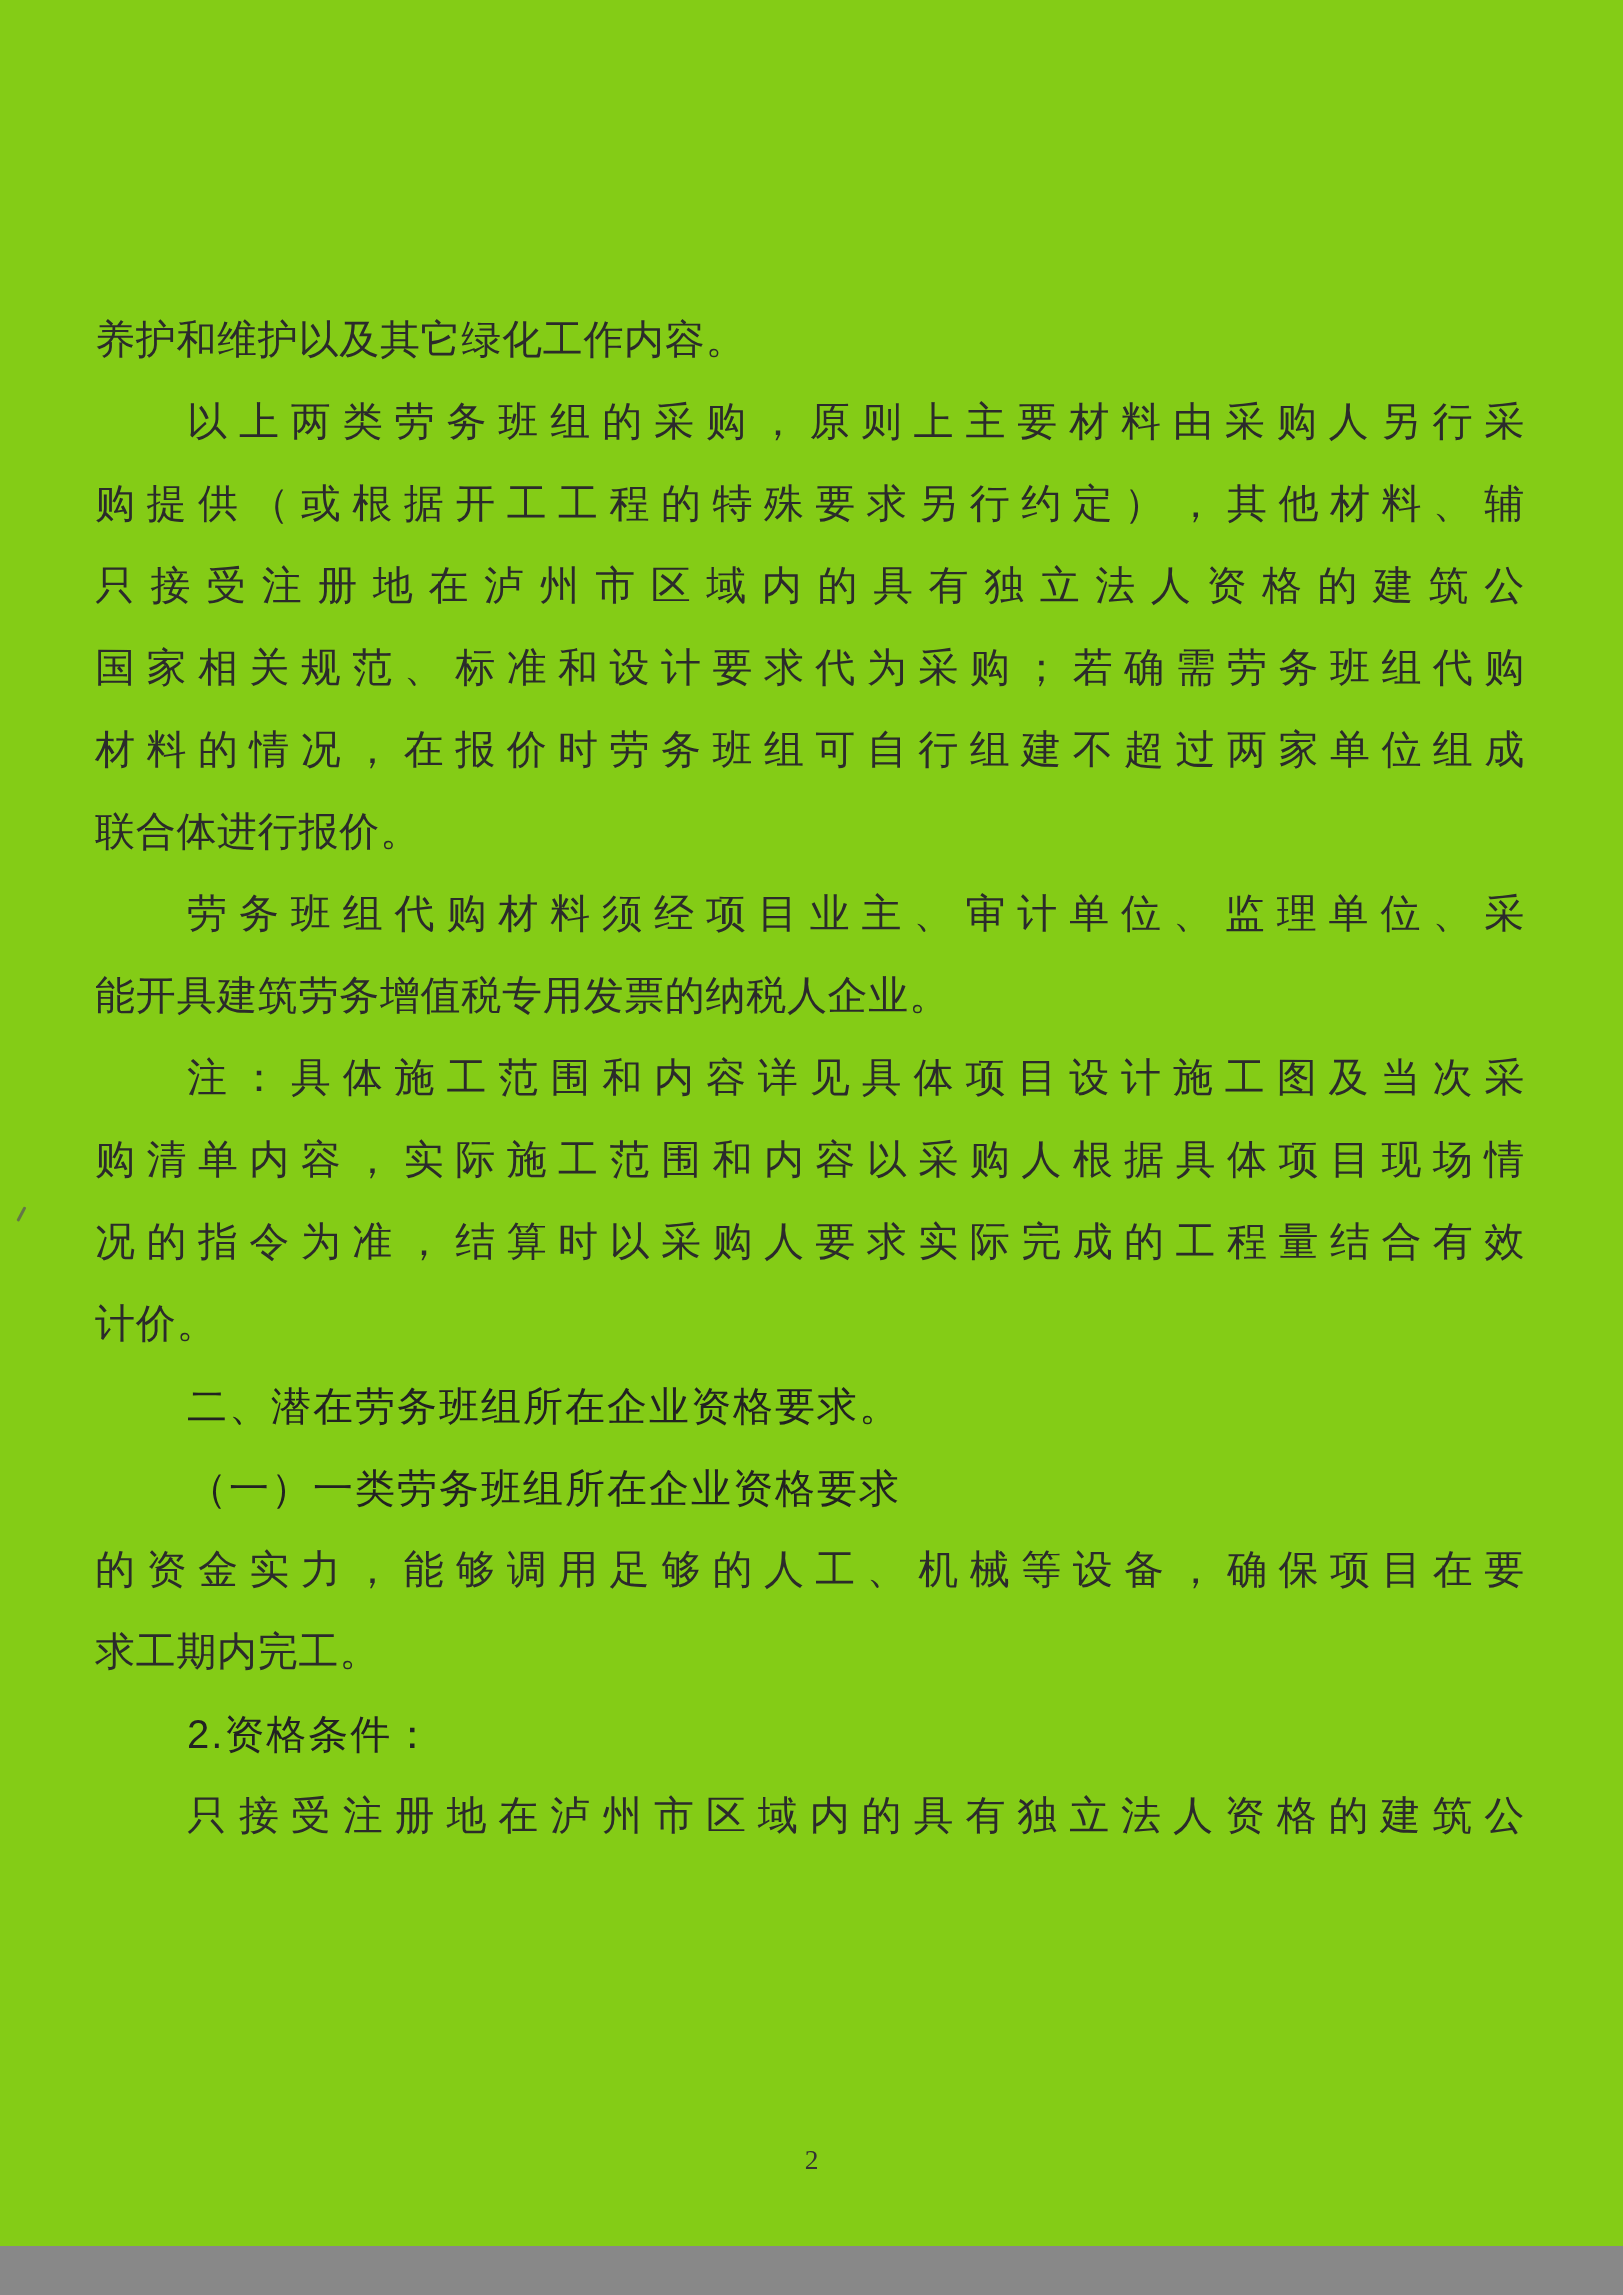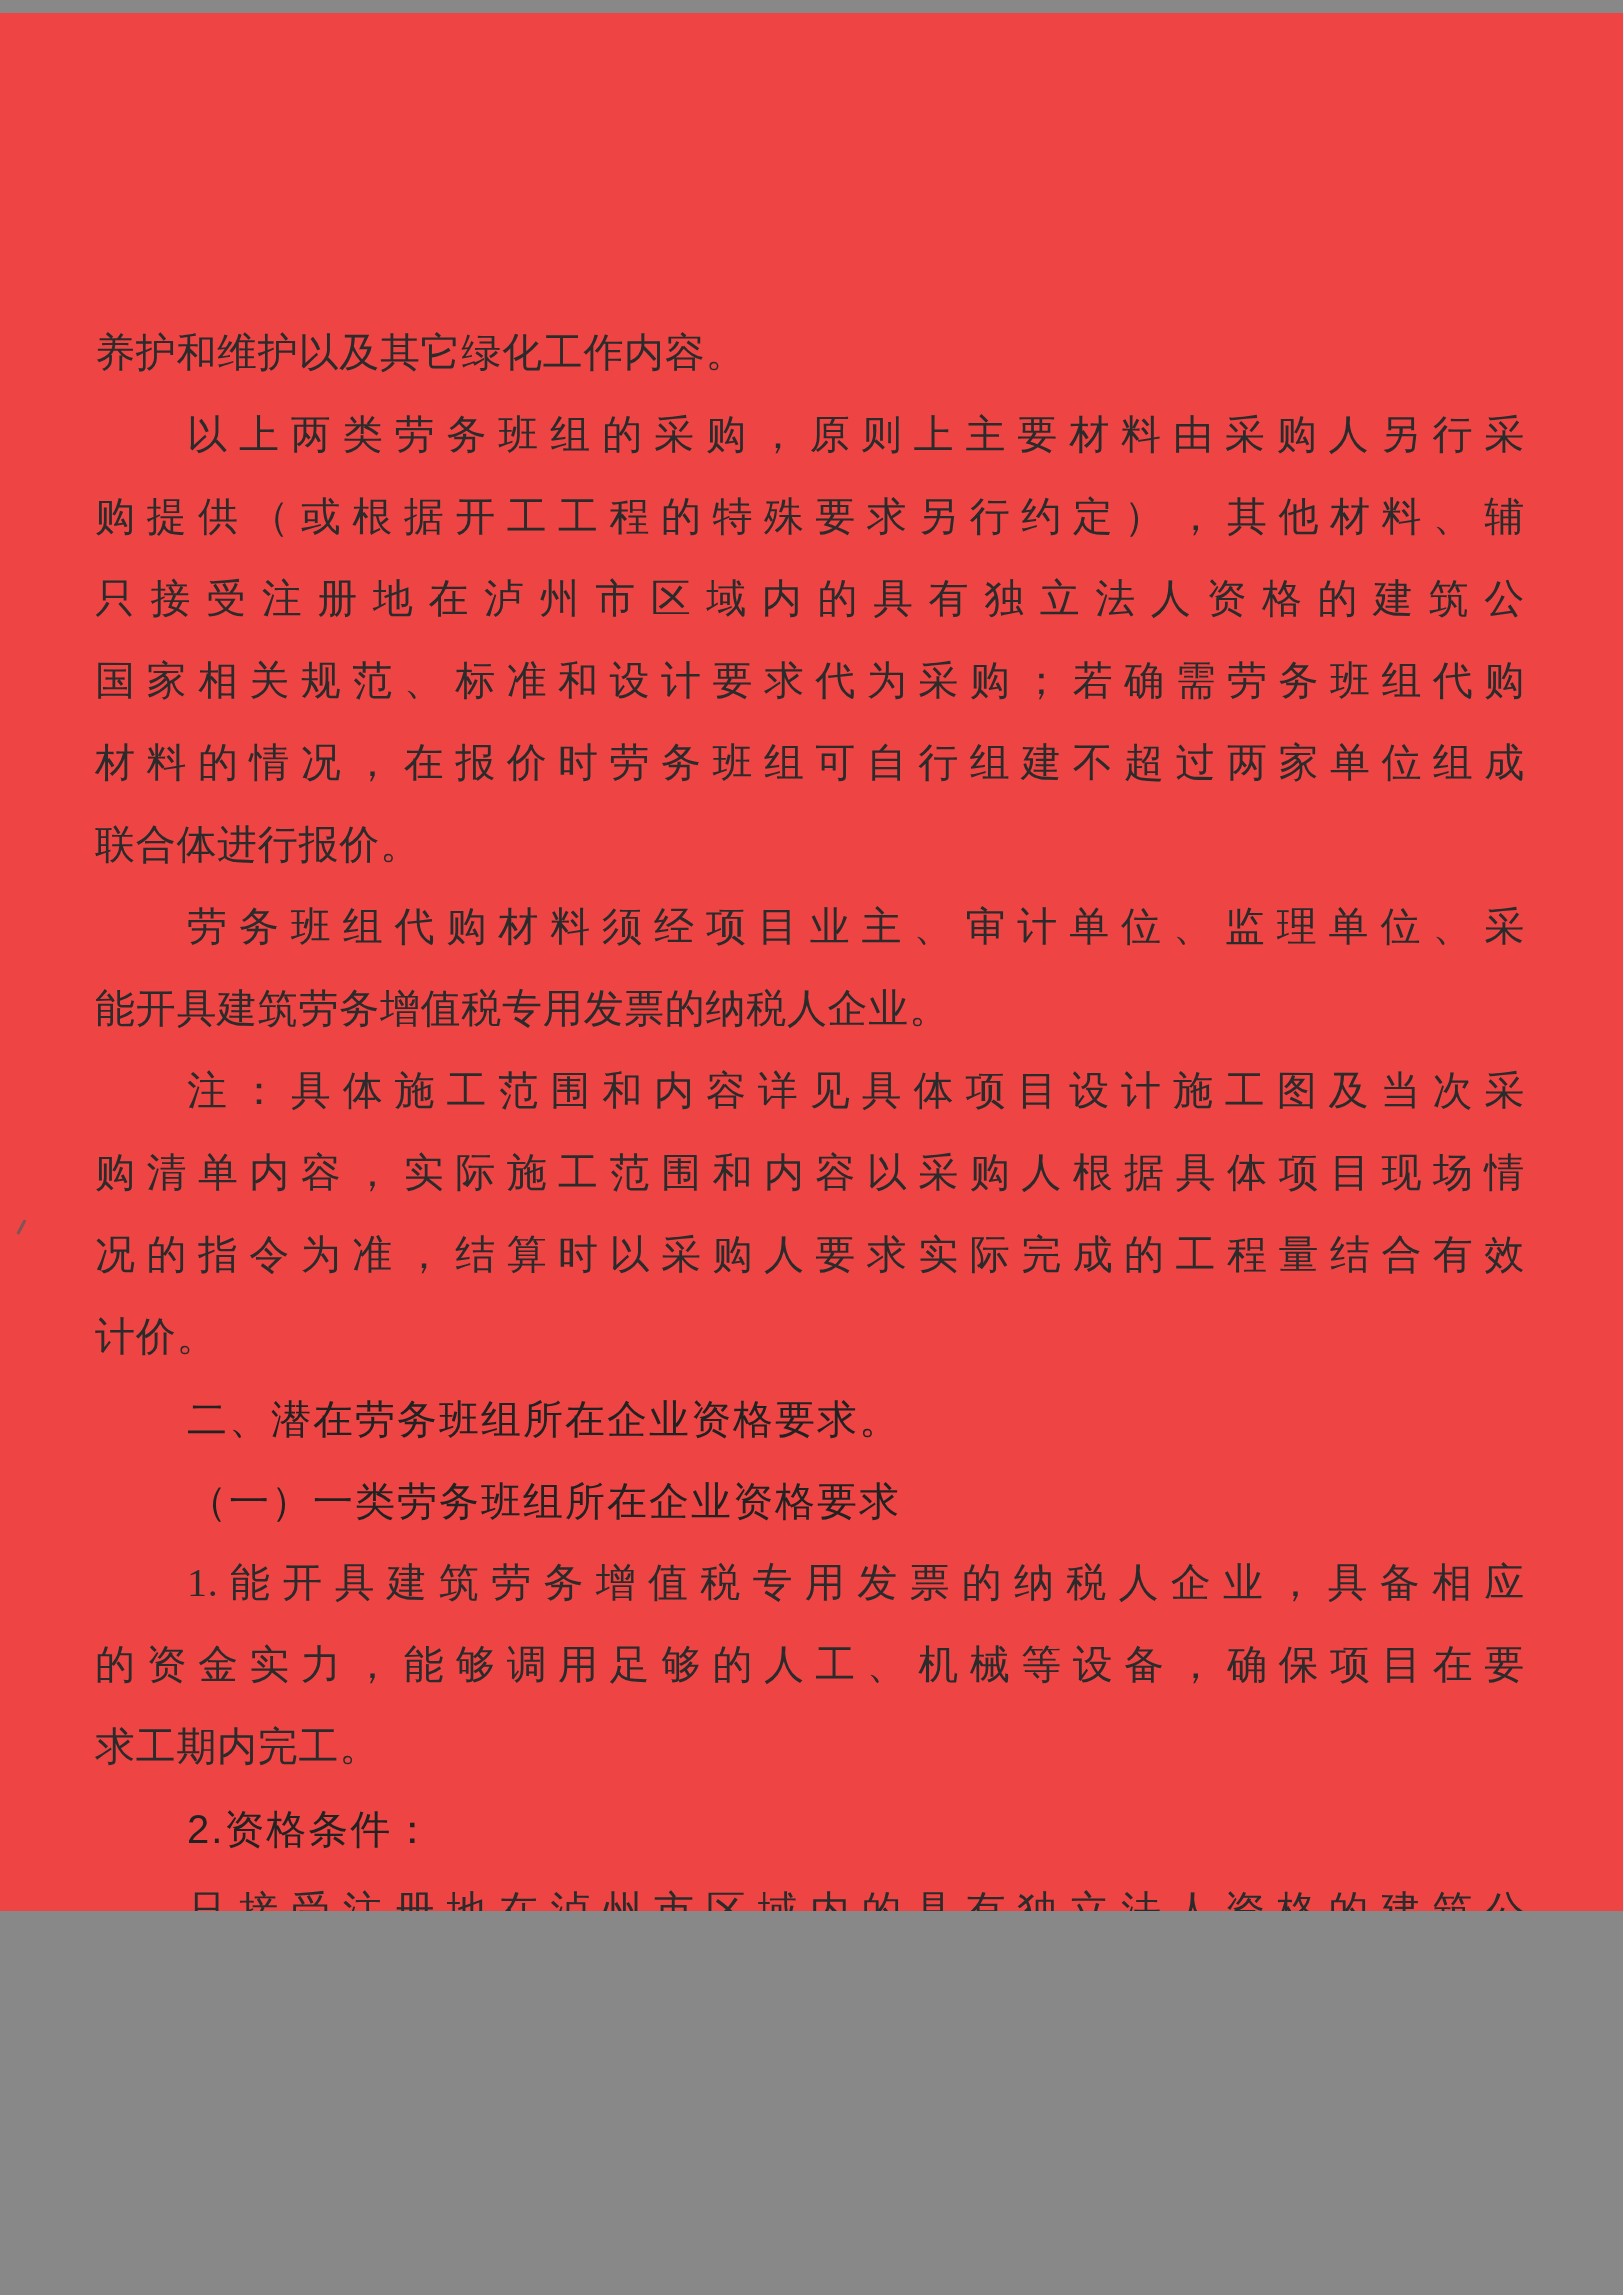--- a/index.html
+++ b/index.html
@@ -3,23 +3,23 @@
 <meta charset="utf-8">
 <style>
   html, body {
     margin: 0;
     padding: 0;
     background: #888;
   }
   .page {
     position: relative;
     width: 1623px;
-    height: 1898px;
-    margin: 13px auto;
-    background: #ef4444;
+    height: 2246px;
+    margin: 0 auto;
+    background: #84cc16;
     overflow: hidden;
     font-family: "Liberation Serif", "DejaVu Serif", serif;
     color: #2b2b2b;
   }
   .content {
     position: absolute;
     top: 299px;
     left: 95px;
     width: 1430px;
   }
@@ -86,21 +86,20 @@
     <div class="line full">材料的情况，在报价时劳务班组可自行组建不超过两家单位组成</div>
     <div class="line">联合体进行报价。</div>
     <div class="line indent full">劳务班组代购材料须经项目业主、审计单位、监理单位、采</div>
     <div class="line">能开具建筑劳务增值税专用发票的纳税人企业。</div>
     <div class="line indent full">注：具体施工范围和内容详见具体项目设计施工图及当次采</div>
     <div class="line full">购清单内容，实际施工范围和内容以采购人根据具体项目现场情</div>
     <div class="line full">况的指令为准，结算时以采购人要求实际完成的工程量结合有效</div>
     <div class="line">计价。</div>
     <div class="line indent bold">二、潜在劳务班组所在企业资格要求。</div>
     <div class="line indent bold">（一）一类劳务班组所在企业资格要求</div>
-    <div class="line indent full">1.能开具建筑劳务增值税专用发票的纳税人企业，具备相应</div>
     <div class="line full">的资金实力，能够调用足够的人工、机械等设备，确保项目在要</div>
     <div class="line">求工期内完工。</div>
     <div class="line indent bold">2.资格条件：</div>
     <div class="line indent full">只接受注册地在泸州市区域内的具有独立法人资格的建筑公</div>
   </div>
 
   <div class="page-number">2</div>
 
 </div>
 

